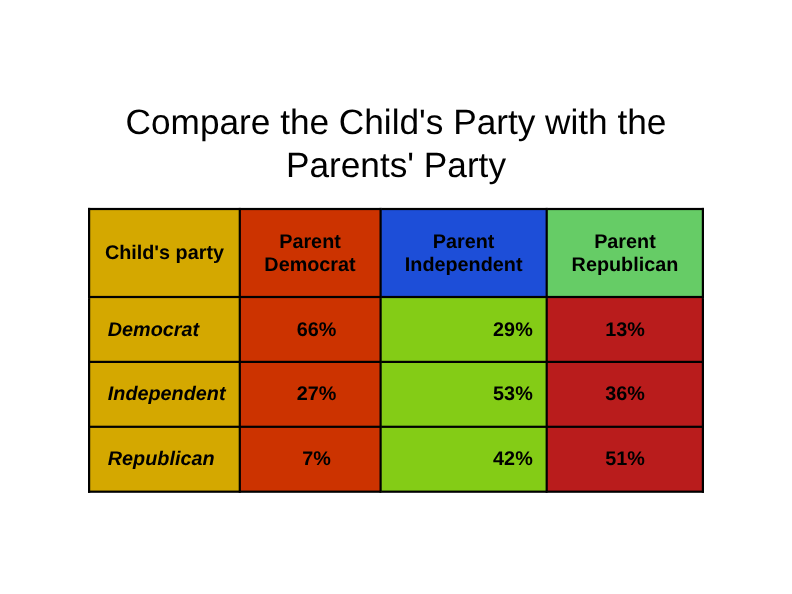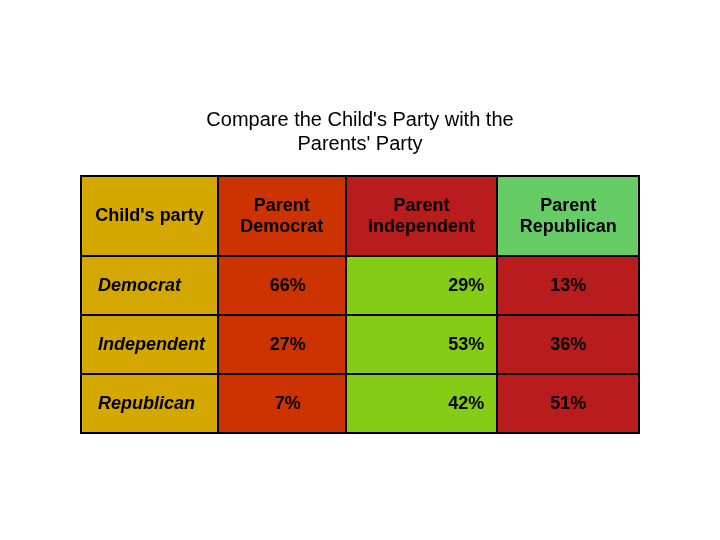--- a/index.html
+++ b/index.html
@@ -10,21 +10,21 @@
       background: #ffffff;
       font-family: Arial, sans-serif;
       display: flex;
       flex-direction: column;
       align-items: center;
       justify-content: center;
       padding: 20px;
     }
 
     .title {
-      font-size: 20px;
+      font-size: 32px;
       font-weight: normal;
       text-align: center;
       margin-bottom: 20px;
       line-height: 1.2;
       color: #000;
     }
 
     table {
       border-collapse: collapse;
       width: 560px;
@@ -44,21 +44,21 @@
       font-weight: bold;
     }
 
     .header-democrat {
       background-color: #CC3300;
       color: #000;
       font-weight: bold;
     }
 
     .header-independent {
-      background-color: #b91c1c;
+      background-color: #1d4ed8;
       color: #000;
       font-weight: bold;
     }
 
     .header-republican {
       background-color: #66CC66;
       color: #000;
       font-weight: bold;
     }
 

